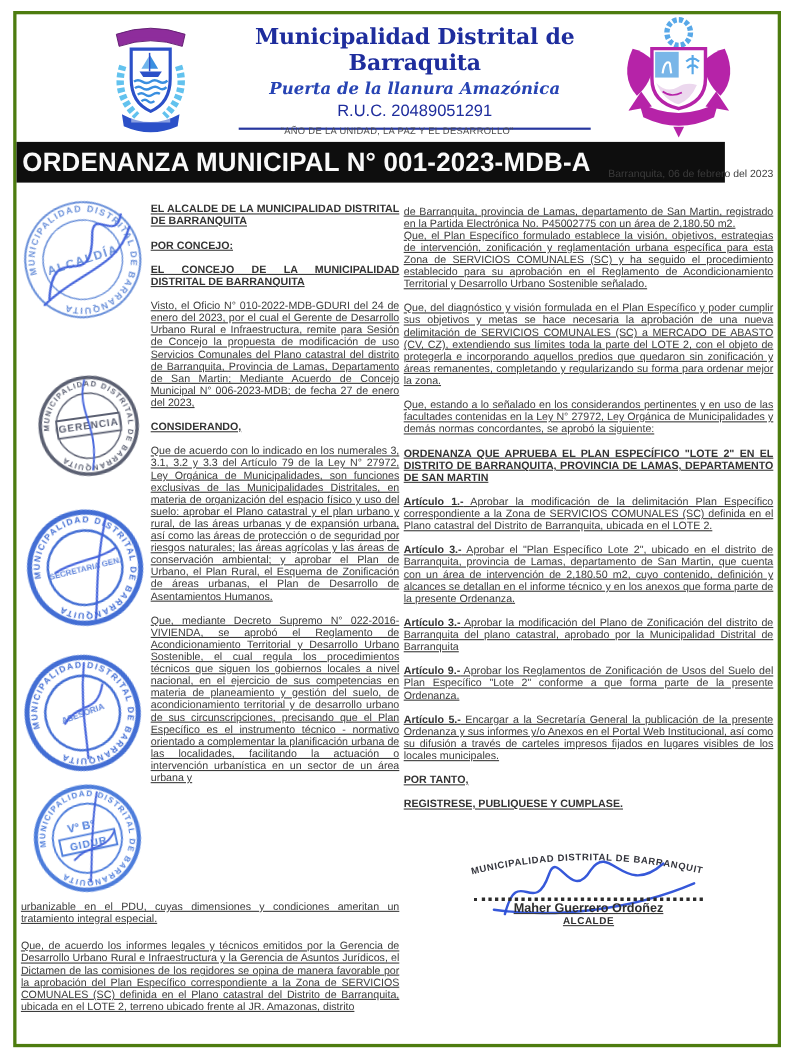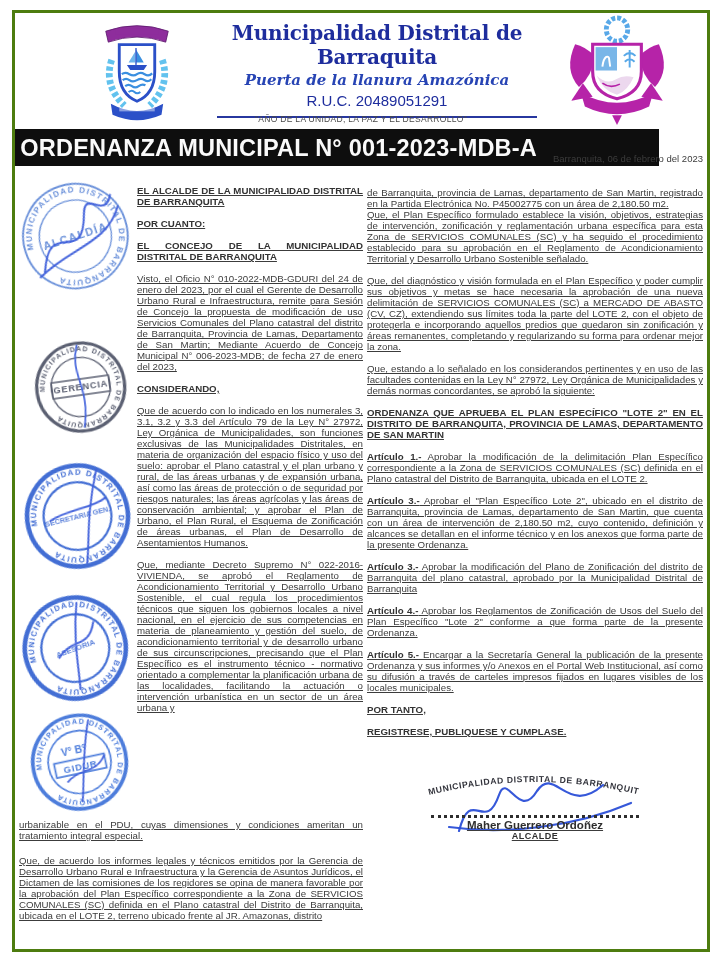--- a/index.html
+++ b/index.html
@@ -98,40 +98,40 @@
     <div class="motto">"AÑO DE LA UNIDAD, LA PAZ Y EL DESARROLLO"</div>
 
     <div class="banner">
       <span class="btxt">ORDENANZA MUNICIPAL N° 001-2023-MDB-A</span>
     </div>
 
     <div class="dateline">Barranquita, 06 de febrero del 2023</div>
 
     <div class="colL bodytxt">
       <p class="bhead">EL ALCALDE DE LA MUNICIPALIDAD DISTRITAL DE BARRANQUITA</p>
-      <p class="bhead">POR CUANTO:</p>
+      <p class="bhead">POR CONCEJO:</p>
       <p class="bhead">EL CONCEJO DE LA MUNICIPALIDAD DISTRITAL DE BARRANQUITA</p>
       <p>Visto, el Oficio N° 010-2022-MDB-GDURI del 24 de enero del 2023, por el cual el Gerente de Desarrollo Urbano Rural e Infraestructura, remite para Sesión de Concejo la propuesta de modificación de uso Servicios Comunales del Plano catastral del distrito de Barranquita, Provincia de Lamas, Departamento de San Martin; Mediante Acuerdo de Concejo Municipal N° 006-2023-MDB; de fecha 27 de enero del 2023,</p>
       <p class="bhead">CONSIDERANDO,</p>
       <p>Que de acuerdo con lo indicado en los numerales 3, 3.1, 3.2 y 3.3 del Artículo 79 de la Ley N° 27972, Ley Orgánica de Municipalidades, son funciones exclusivas de las Municipalidades Distritales, en materia de organización del espacio físico y uso del suelo: aprobar el Plano catastral y el plan urbano y rural, de las áreas urbanas y de expansión urbana, así como las áreas de protección o de seguridad por riesgos naturales; las áreas agrícolas y las áreas de conservación ambiental; y aprobar el Plan de Urbano, el Plan Rural, el Esquema de Zonificación de áreas urbanas, el Plan de Desarrollo de Asentamientos Humanos.</p>
       <p class="tight">Que, mediante Decreto Supremo N° 022-2016-VIVIENDA, se aprobó el Reglamento de Acondicionamiento Territorial y Desarrollo Urbano Sostenible, el cual regula los procedimientos técnicos que siguen los gobiernos locales a nivel nacional, en el ejercicio de sus competencias en materia de planeamiento y gestión del suelo, de acondicionamiento territorial y de desarrollo urbano de sus circunscripciones, precisando que el Plan Específico es el instrumento técnico - normativo orientado a complementar la planificación urbana de las localidades, facilitando la actuación o intervención urbanística en un sector de un área urbana y</p>
     </div>
     <div class="wideL bodytxt" style="top:806px;">urbanizable en el PDU, cuyas dimensiones y condiciones ameritan un tratamiento integral especial.</div>
     <div class="wideL bodytxt" style="top:842px;">Que, de acuerdo los informes legales y técnicos emitidos por la Gerencia de Desarrollo Urbano Rural e Infraestructura y la Gerencia de Asuntos Jurídicos, el Dictamen de las comisiones de los regidores  se opina de manera favorable por la aprobación del Plan Específico correspondiente a la Zona de SERVICIOS COMUNALES (SC) definida en el Plano catastral del Distrito de Barranquita, ubicada en el LOTE 2, terreno ubicado frente al JR. Amazonas, distrito</div>
 
     <div class="colR bodytxt">
       <p class="tight">de Barranquita, provincia de Lamas, departamento de San Martin, registrado en la Partida Electrónica No. P45002775 con un área de 2,180.50 m2.</p>
       <p>Que, el Plan Específico formulado establece la visión, objetivos, estrategias de intervención, zonificación y reglamentación urbana específica para esta Zona de SERVICIOS COMUNALES (SC) y ha seguido el procedimiento establecido para su aprobación en el Reglamento de Acondicionamiento Territorial y Desarrollo Urbano Sostenible señalado.</p>
       <p>Que, del diagnóstico y visión formulada en el Plan Específico y poder cumplir sus objetivos y metas se hace necesaria la aprobación de una nueva delimitación de SERVICIOS COMUNALES (SC) a MERCADO DE ABASTO (CV, CZ), extendiendo sus límites toda la parte del LOTE 2, con el objeto de protegerla e incorporando aquellos predios que quedaron sin zonificación y áreas remanentes, completando y regularizando su forma para ordenar mejor la zona.</p>
       <p>Que, estando a lo señalado en los considerandos pertinentes y en uso de las facultades contenidas en la Ley N° 27972, Ley Orgánica de Municipalidades y demás normas concordantes, se aprobó la siguiente:</p>
       <p class="bhead">ORDENANZA QUE APRUEBA EL PLAN ESPECÍFICO "LOTE 2" EN EL DISTRITO DE BARRANQUITA, PROVINCIA DE LAMAS, DEPARTAMENTO DE SAN MARTIN</p>
       <p><span class="artlbl">Artículo 1.-</span><span> Aprobar la modificación de la delimitación Plan Específico correspondiente a la Zona de SERVICIOS COMUNALES (SC) definida en el Plano catastral del Distrito de Barranquita, ubicada en el LOTE 2.</span></p>
       <p><span class="artlbl">Artículo 3.-</span><span> Aprobar el "Plan Específico Lote 2", ubicado en el distrito de Barranquita, provincia de Lamas, departamento de San Martin, que cuenta con un área de intervención de 2,180.50 m2, cuyo contenido, definición y alcances se detallan en el informe técnico y en los anexos que forma parte de la presente Ordenanza.</span></p>
       <p><span class="artlbl">Artículo 3.-</span><span> Aprobar la modificación del Plano de Zonificación del distrito de Barranquita del plano catastral, aprobado por la Municipalidad Distrital de Barranquita</span></p>
-      <p><span class="artlbl">Artículo 4.-</span><span> Aprobar los Reglamentos de Zonificación de Usos del Suelo del Plan Específico "Lote 2" conforme a que forma parte de la presente Ordenanza.</span></p>
+      <p><span class="artlbl">Artículo 9.-</span><span> Aprobar los Reglamentos de Zonificación de Usos del Suelo del Plan Específico "Lote 2" conforme a que forma parte de la presente Ordenanza.</span></p>
       <p><span class="artlbl">Artículo 5.-</span><span> Encargar a la Secretaría General la publicación de la presente Ordenanza y sus informes y/o Anexos en el Portal Web Institucional, así como su difusión a través de carteles impresos fijados en lugares visibles de los locales municipales.</span></p>
       <p class="bhead">POR TANTO,</p>
       <p class="bhead">REGISTRESE, PUBLIQUESE Y CUMPLASE.</p>
 
       <div class="sig-block">
         <svg width="240" height="78" viewBox="0 0 240 78">
           <path id="sigarc" d="M 14,34 Q 120,8 226,34" fill="none"></path>
           <text class="sig-arc-text"><textPath href="#sigarc">MUNICIPALIDAD DISTRITAL DE BARRANQUITA</textPath></text>
           <path class="sigstroke" d="M44,70 C56,24 70,74 84,34 C92,10 104,60 122,30 C140,4 152,56 188,24" fill="none" stroke="#2b4fd7" stroke-width="2.4" stroke-linecap="round"></path>
           <path class="sigstroke" d="M34,66 C90,74 160,66 216,42" fill="none" stroke="#2b4fd7" stroke-width="2" stroke-linecap="round"></path>

